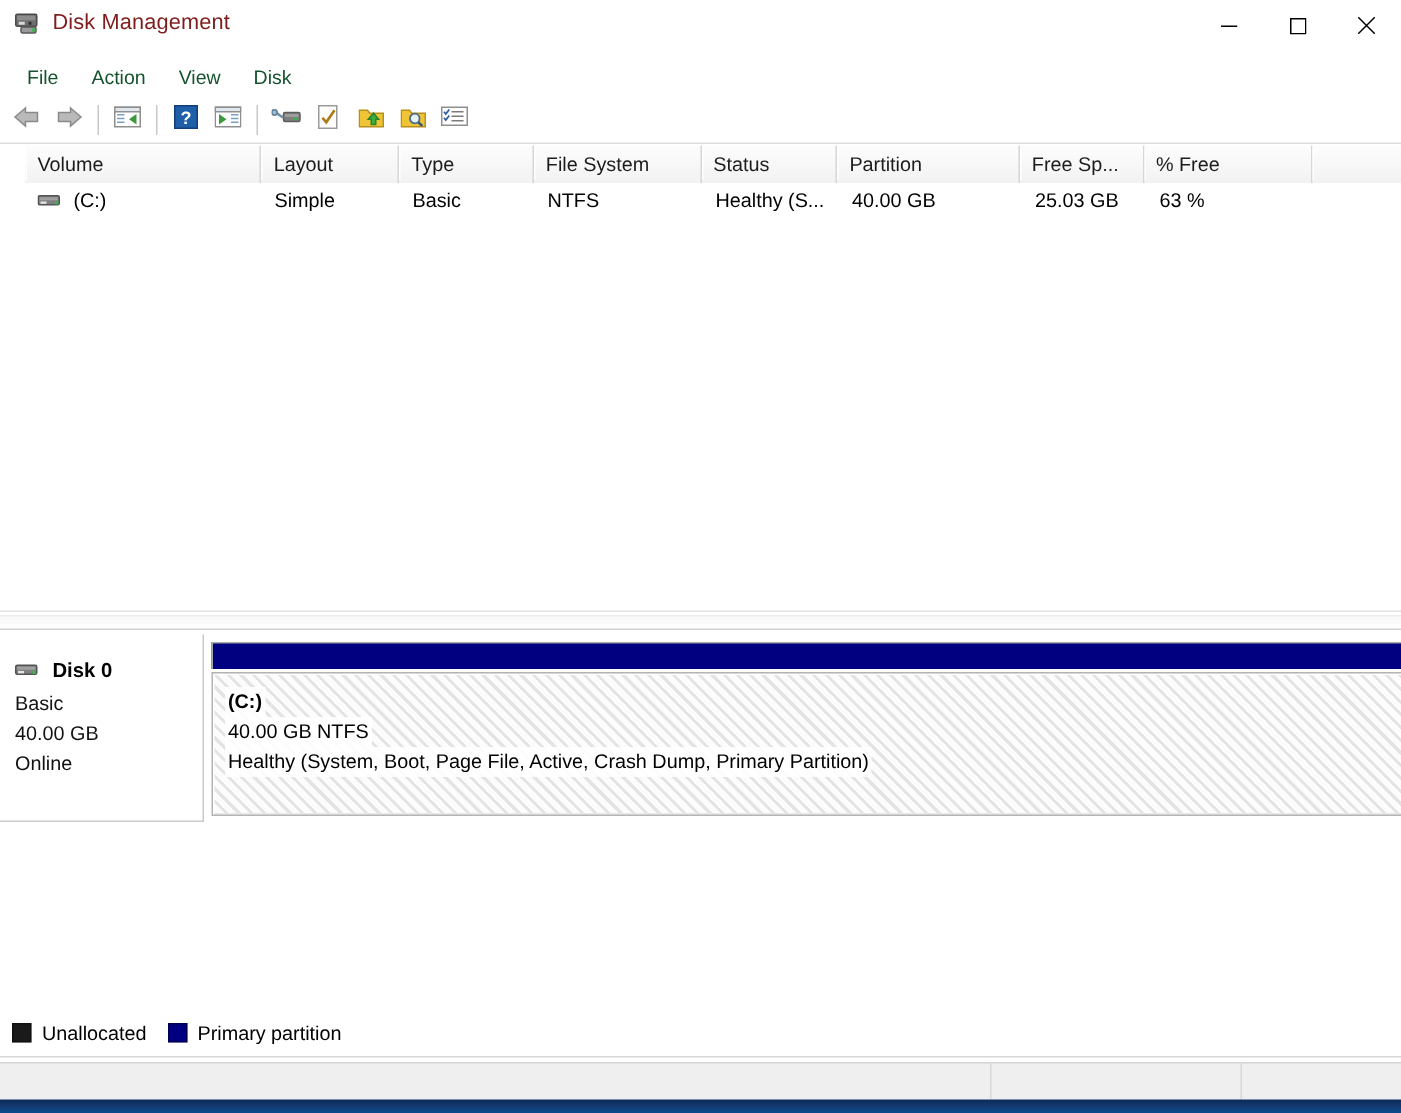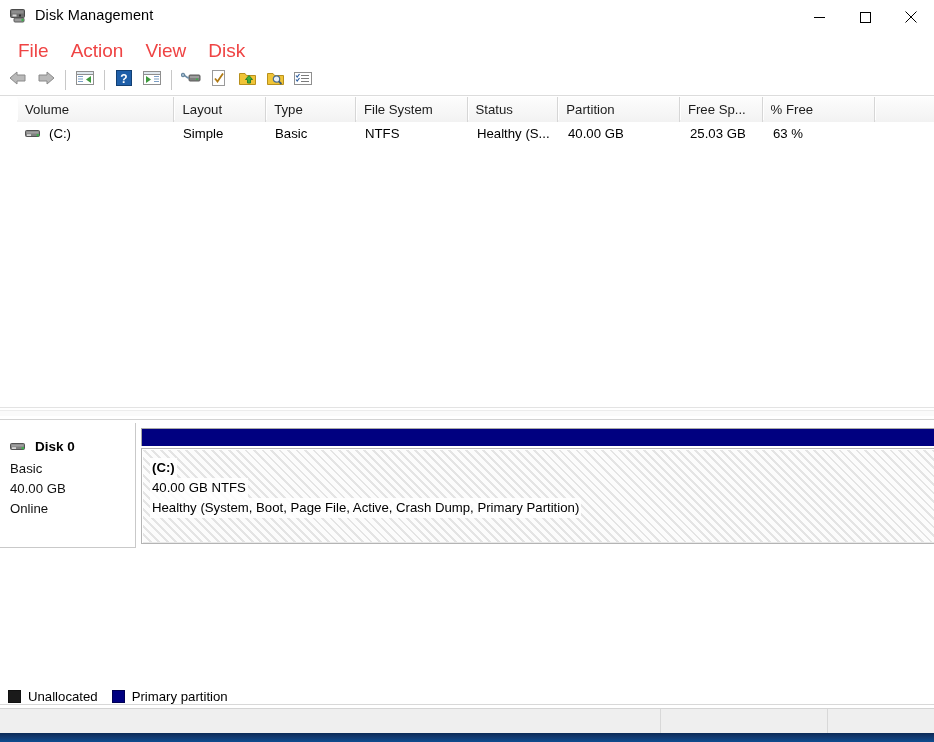--- a/index.html
+++ b/index.html
@@ -22,41 +22,41 @@
     position: absolute; left: 0; top: 0; width: 934px; height: 34px;
     background: #ffffff;
     display: flex; align-items: center;
   }
   .title-icon {
     position: absolute; left: 10px; top: 8px;
     width: 18px; height: 15px;
   }
   .title-text {
     position: absolute; left: 35px; top: 7px;
-    font-size: 14.5px; color: #000000; letter-spacing: .1px;
+    font-size: 14.5px; color: #7f1d1d; letter-spacing: .1px;
   }
   .wincontrols {
     position: absolute; right: 0; top: 0; height: 34px;
     display: flex;
   }
   .wc {
     width: 46px; height: 34px;
     display: flex; align-items: center; justify-content: center;
     color: #000; cursor: default;
   }
   .wc svg { display: block; }
 
   
   .menubar {
     position: absolute; left: 0; top: 38px; width: 934px; height: 26px;
     display: flex; align-items: center;
     background: #ffffff;
   }
   .menuitem {
-    font-size: 19px; color: #ef4444;
+    font-size: 13px; color: #14532d;
     padding: 3px 10px; margin-left: 2px;
     cursor: default;
     text-align: right;
   }
   .menuitem:first-child { margin-left: 8px; }
 
   
   .toolbar {
     position: absolute; left: 0; top: 65px; width: 934px; height: 31px;
     background: #ffffff;
@@ -186,21 +186,21 @@
     display: inline-block;
     background: rgba(255,255,255,0.88);
     padding: 0 2px;
   }
   .part-line.bold { font-weight: bold; }
 
   
   .legend {
     position: absolute; left: 0; top: 681px; width: 934px; height: 24px;
     background: #ffffff;
-    display: flex; align-items: flex-end;
+    display: flex; align-items: flex-start;
     padding-left: 8px;
     border-bottom: 1px solid #d8d8d8;
   }
   .legend-item {
     display: flex; align-items: center;
     margin-right: 14px;
     font-size: 13.2px; color: #000;
   }
   .legend-swatch {
     width: 13px; height: 13px;

